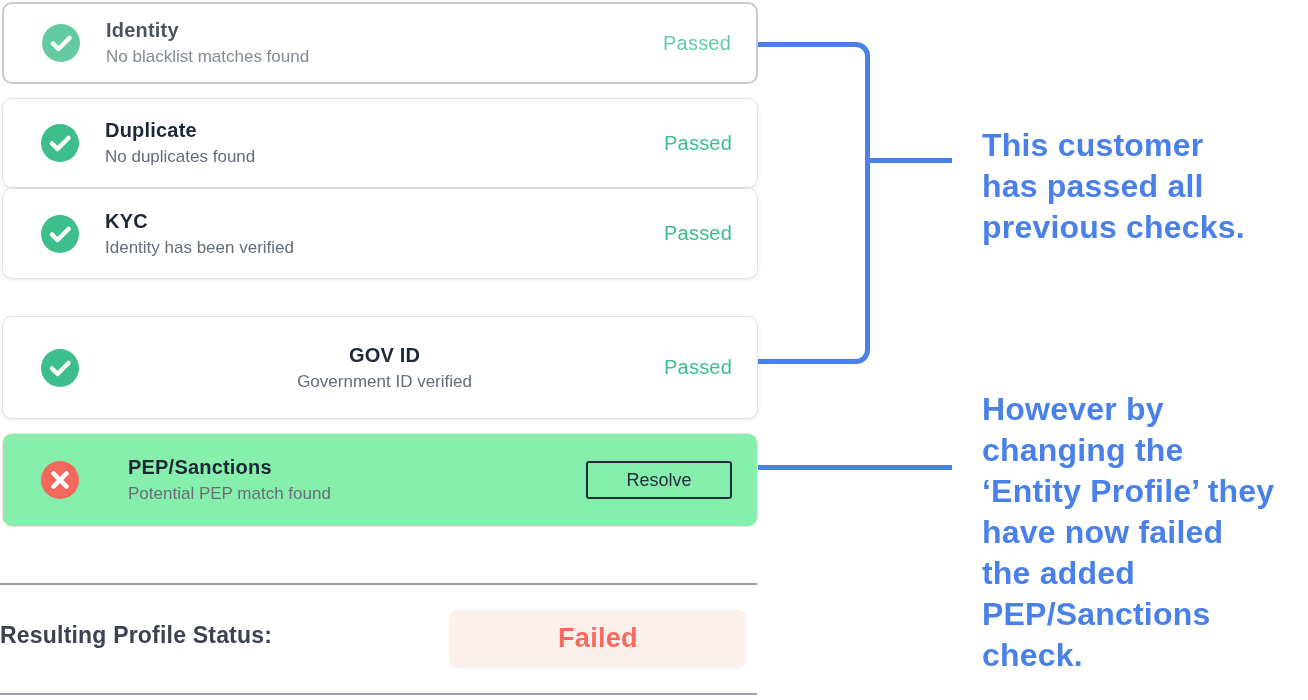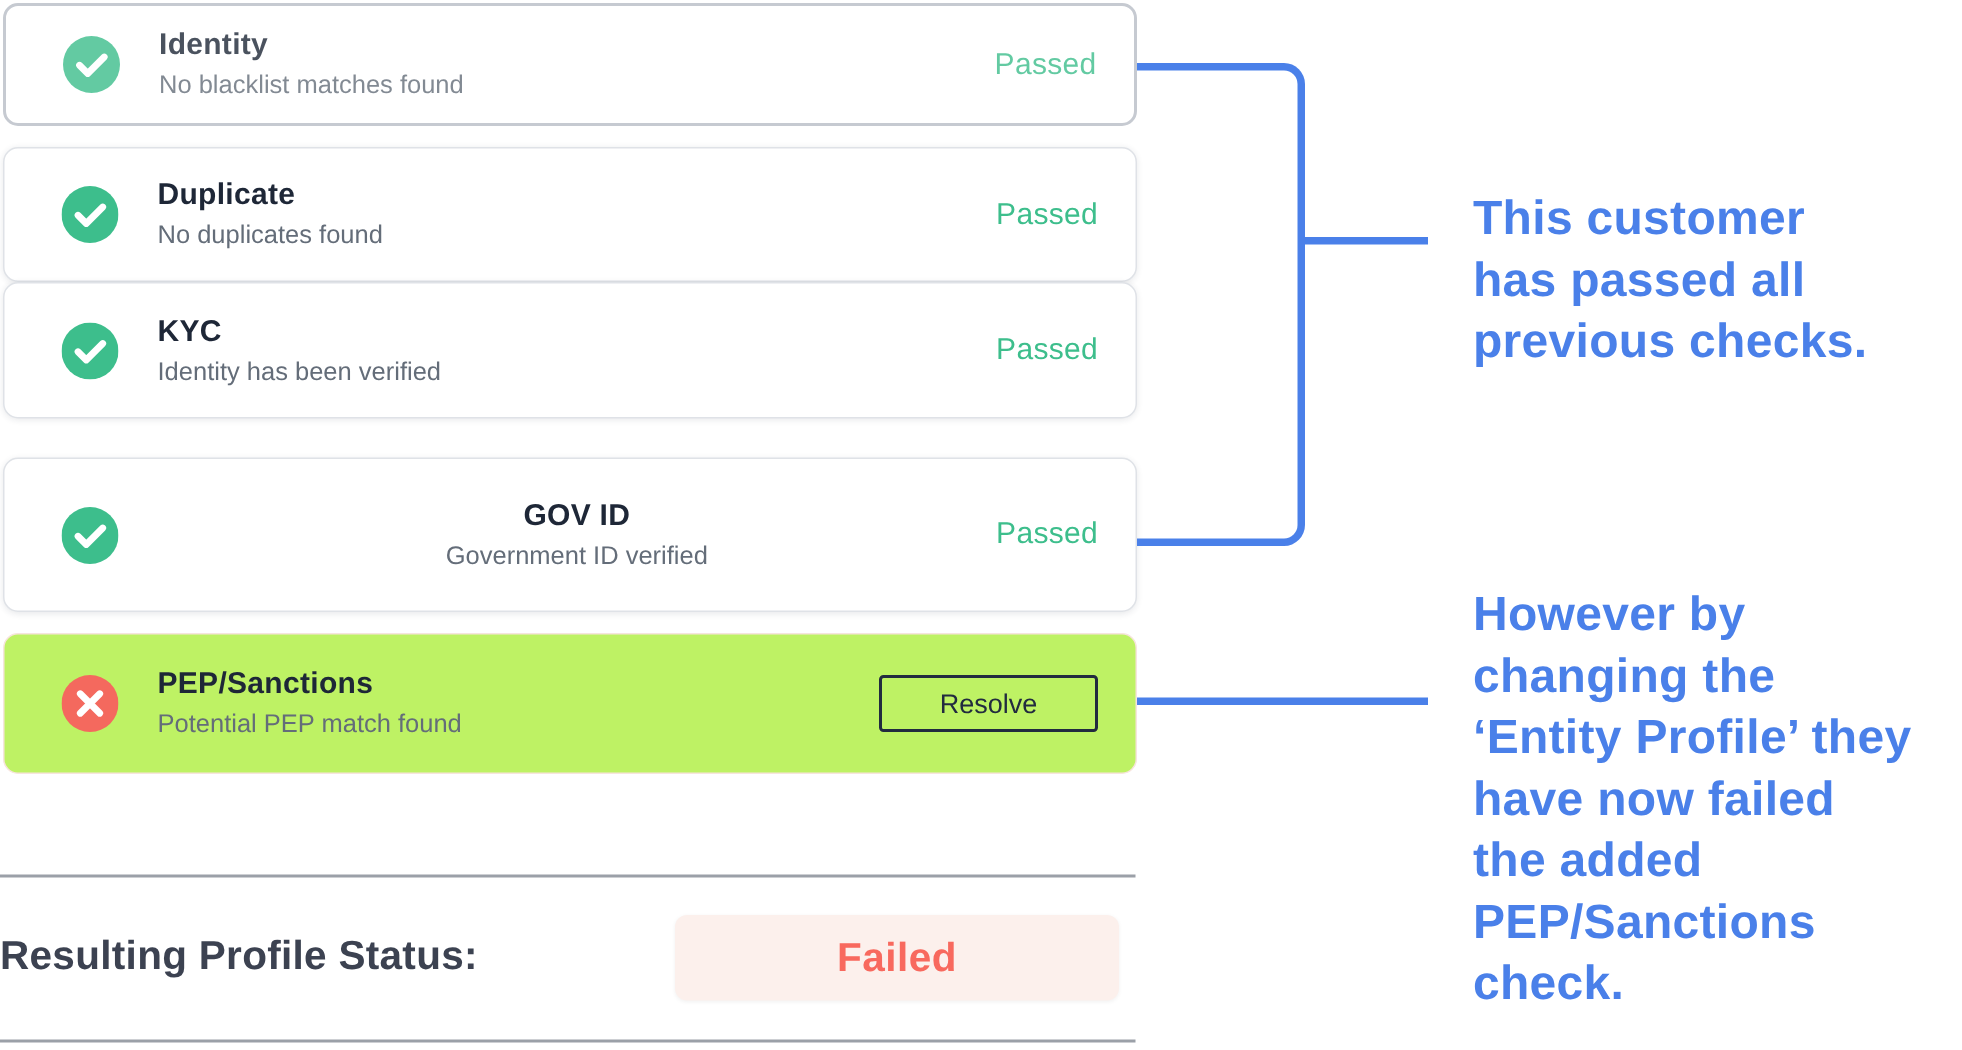--- a/index.html
+++ b/index.html
@@ -23,26 +23,27 @@
     background:#ffffff;
     border:1px solid #DFE2E7;
     box-shadow:0 1px 4px rgba(30,40,60,.10);
   }
   .card--outline {
     background:transparent;
     border:2px solid #C6CAD1;
   }
   .card--outline .fade { opacity:.8; }
   .card--failed {
-    background:#bef264;
+    background:#86efac;
     border:1px solid #F7E4DD;
+    gap:23px;
   }
   .card-1 { height:82px; margin-bottom:14px; }
   .card-2 { height:90px; }
-  .card-3 { height:91px; margin-bottom:26px; }
+  .card-3 { height:91px; margin-bottom:37px; }
   .card-4 { height:103px; margin-bottom:14px;text-align:center; }
   .card-5 { height:94px; }
 
   .icon-wrap { margin-left:38px; width:38px; height:38px; flex:none; }
   .icon-wrap svg { display:block; width:38px; height:38px; }
   .icon-pass { color:#3DBE8C; }
   .icon-fail { color:#F4695E; }
 
   .texts { margin-left:26px; flex:1; min-width:0; }
   .title { font-size:20px; font-weight:700; color:#1E2737; letter-spacing:.2px; }
@@ -63,21 +64,21 @@
     display:flex; align-items:center; justify-content:center;
   }
 
   
   .divider { position:absolute; left:0; width:757px; height:2px; background:#9BA0A8; }
   .divider-top { top:583px; }
   .divider-bottom { top:693px; }
 
   .result-label {
     position:absolute; left:0; top:622px;
-    font-size:27px; font-weight:700; color:#3C4251; letter-spacing:.2px;
+    font-size:23px; font-weight:700; color:#3C4251; letter-spacing:.2px;
   }
   .result-badge {
     position:absolute; left:450px; top:610px;
     width:296px; height:57px;
     background:#FCF0EC; border-radius:8px;
     box-shadow:0 1px 3px rgba(0,0,0,.06);
     display:flex; align-items:center; justify-content:center;
   }
   .result-badge span { font-size:27px; font-weight:700; color:#F8695E; letter-spacing:.3px; }
 

